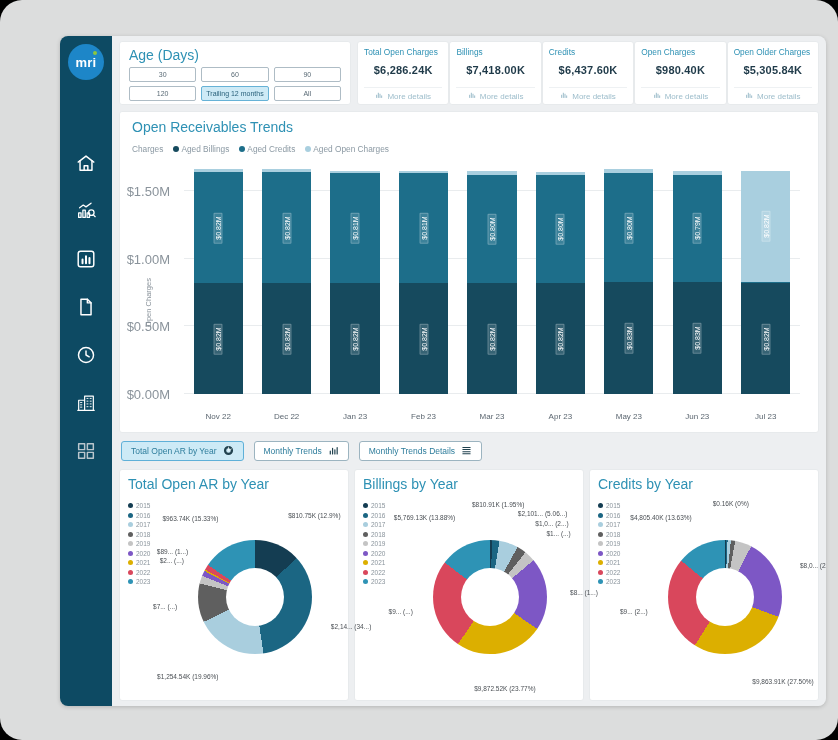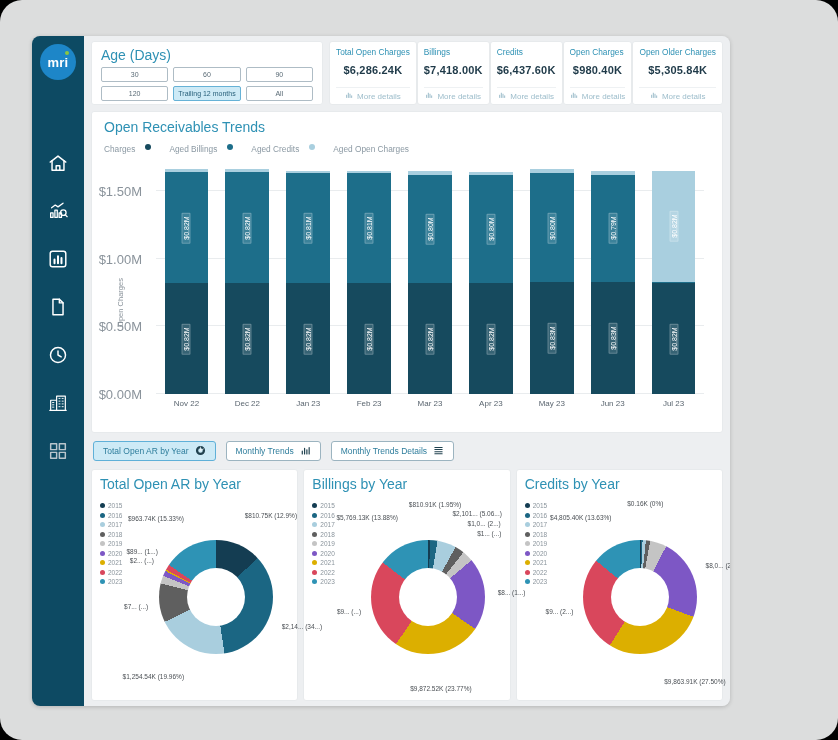--- a/index.html
+++ b/index.html
@@ -1,19 +1,19 @@
 <!DOCTYPE html>
 <html><head>
 <meta charset="utf-8">
 <style>
   * { margin:0; padding:0; box-sizing:border-box; }
   html,body { width:838px; height:740px; background:#000; font-family:"Liberation Sans", sans-serif; }
   .frame { position:relative; width:838px; height:740px; background:#000; }
   .outer { position:absolute; inset:0; background:#dcdddd; border-radius:22px; overflow:hidden; }
-  .app { position:absolute; left:32px; top:36px; width:698px; height:670px; display:flex;
+  .app { position:absolute; left:60px; top:36px; width:766px; height:670px; display:flex;
          border-radius:8px; overflow:hidden; box-shadow:0 1px 4px rgba(0,0,0,.18); }
 
   
   .sidebar { width:52px; background:#0d4a63; display:flex; flex-direction:column; align-items:center; padding-top:8px; flex:0 0 52px; }
   .logo { position:relative; width:36px; height:36px; border-radius:50%; background:#1d86c8; color:#fff;
           display:flex; align-items:center; justify-content:center; font-weight:bold; font-size:13px; letter-spacing:.2px; }
   .logo .logo-dot { position:absolute; top:7px; right:7px; width:4px; height:4px; border-radius:50%; background:#8dc63f; }
   .nav { margin-top:72px; display:flex; flex-direction:column; gap:26px; align-items:center; }
   .nav .icon { width:22px; height:22px; color:#fff; cursor:pointer; }
   .nav .icon svg { width:100%; height:100%; }
@@ -46,36 +46,36 @@
   .kpi { flex:1; padding:5px 6px 3px; display:flex; flex-direction:column; }
   .kpi .t { color:#2e91b4; font-size:8.3px; white-space:nowrap; overflow:hidden; }
   .kpi .v { color:#1f3a49; font-weight:bold; font-size:11px; text-align:center; margin-top:7px; letter-spacing:.2px; }
   .kpi .more { margin-top:auto; border-top:1px solid #eef1f3; padding-top:3px; display:flex; gap:4px;
                align-items:center; justify-content:center; color:#9dbdcb; font-size:8px; cursor:pointer; }
   .kpi .more svg { width:8px; height:8px; }
 
   
   .trends { padding:7px 12px 4px; flex:0 0 322px; display:flex; flex-direction:column; }
   .legend-row { display:flex; align-items:center; gap:10px; margin-top:5px; font-size:8.3px; color:#8b99a3; }
-  .legend-item { display:flex; gap:18px; cursor:pointer; }
+  .legend-item { display:flex; align-items:center; gap:2px; cursor:pointer; }
   .legend-dot { width:6px; height:6px; border-radius:50%; }
   .chart-box { position:relative; margin-top:14px; padding-left:52px; flex:1; }
   .grid-layer { position:relative; height:226px; margin-right:6px; }
   .gridline { position:absolute; left:0; right:0; border-top:1px solid #e9ecee; }
   .bars-layer { position:absolute; inset:0; display:flex; }
   .cat-cell { flex:1; display:flex; align-items:flex-end; justify-content:center; }
   .bar { width:72%; max-width:58px; height:100%; display:flex; flex-direction:column-reverse; cursor:pointer; }
   .seg { position:relative; width:100%; }
   .seg .rot { position:absolute; left:50%; top:50%; transform:translate(-50%,-50%) rotate(-90deg);
               font-size:7px; color:#fff; background:rgba(255,255,255,.14); border:1px solid rgba(255,255,255,.25);
               padding:0 3px; border-radius:1px; white-space:nowrap; }
   .yticks { position:absolute; left:0; top:0; width:46px; height:226px; }
   .yticks span { position:absolute; right:8px; font-size:13px; color:#8a939b; transform:translateY(50%); }
   .ylabel { position:absolute; left:-8px; top:50%; transform:rotate(-90deg); font-size:7.5px; color:#8a939b; }
-  .xlabels { display:flex; margin-top:5px; margin-right:6px; }
+  .xlabels { display:flex; margin-top:18px; margin-right:6px; }
   .xlabels span { flex:1; text-align:center; font-size:8px; color:#5b6670; }
   .xaxis-title { text-align:center; font-size:7.5px; color:#8a939b; margin-top:3px; }
 
   
   .tabs-row { display:flex; gap:10px; padding:2px 2px; }
   .tabbtn { height:20px; padding:0 9px; display:flex; align-items:center; gap:6px; background:#fff;
             border:1px solid #9cb4c0; border-radius:3px; color:#2e7d9c; font-size:8.5px; cursor:pointer;
             font-family:"Liberation Sans", sans-serif; white-space:nowrap; }
   .tabbtn.active { background:#cdeaf6; border-color:#5fb0d8; }
   .tabbtn svg { width:11px; height:11px; color:#21424f; }

